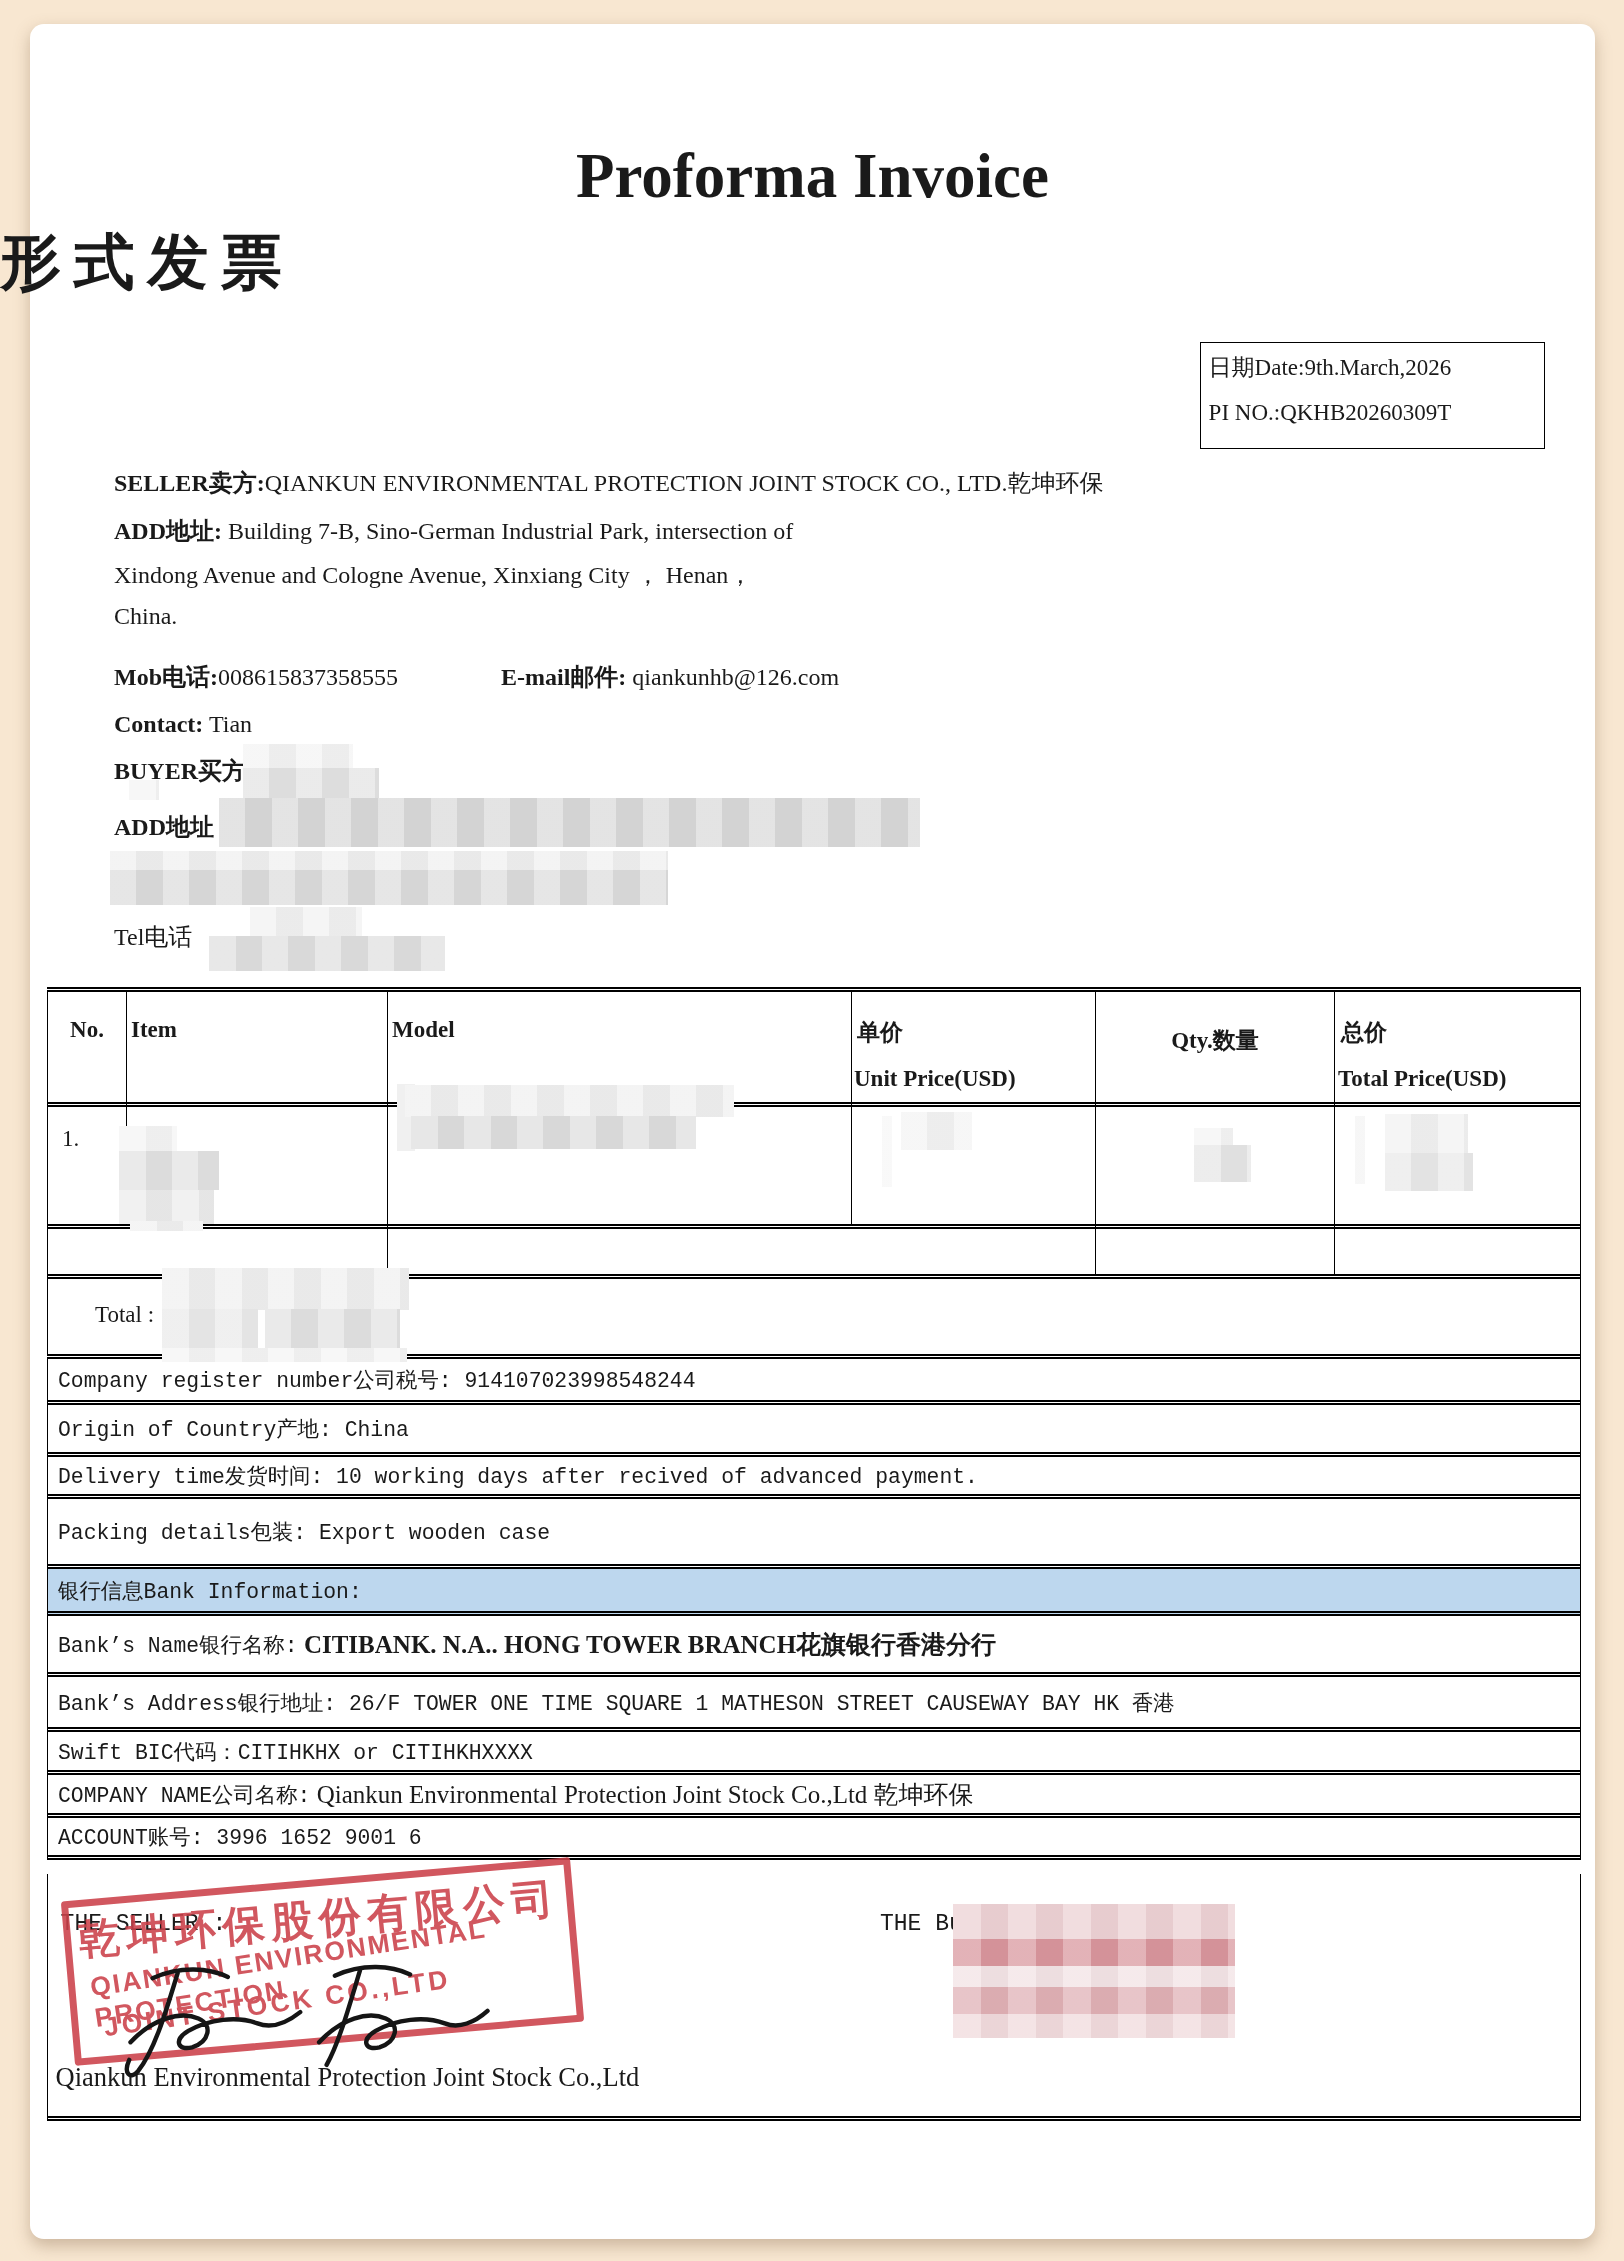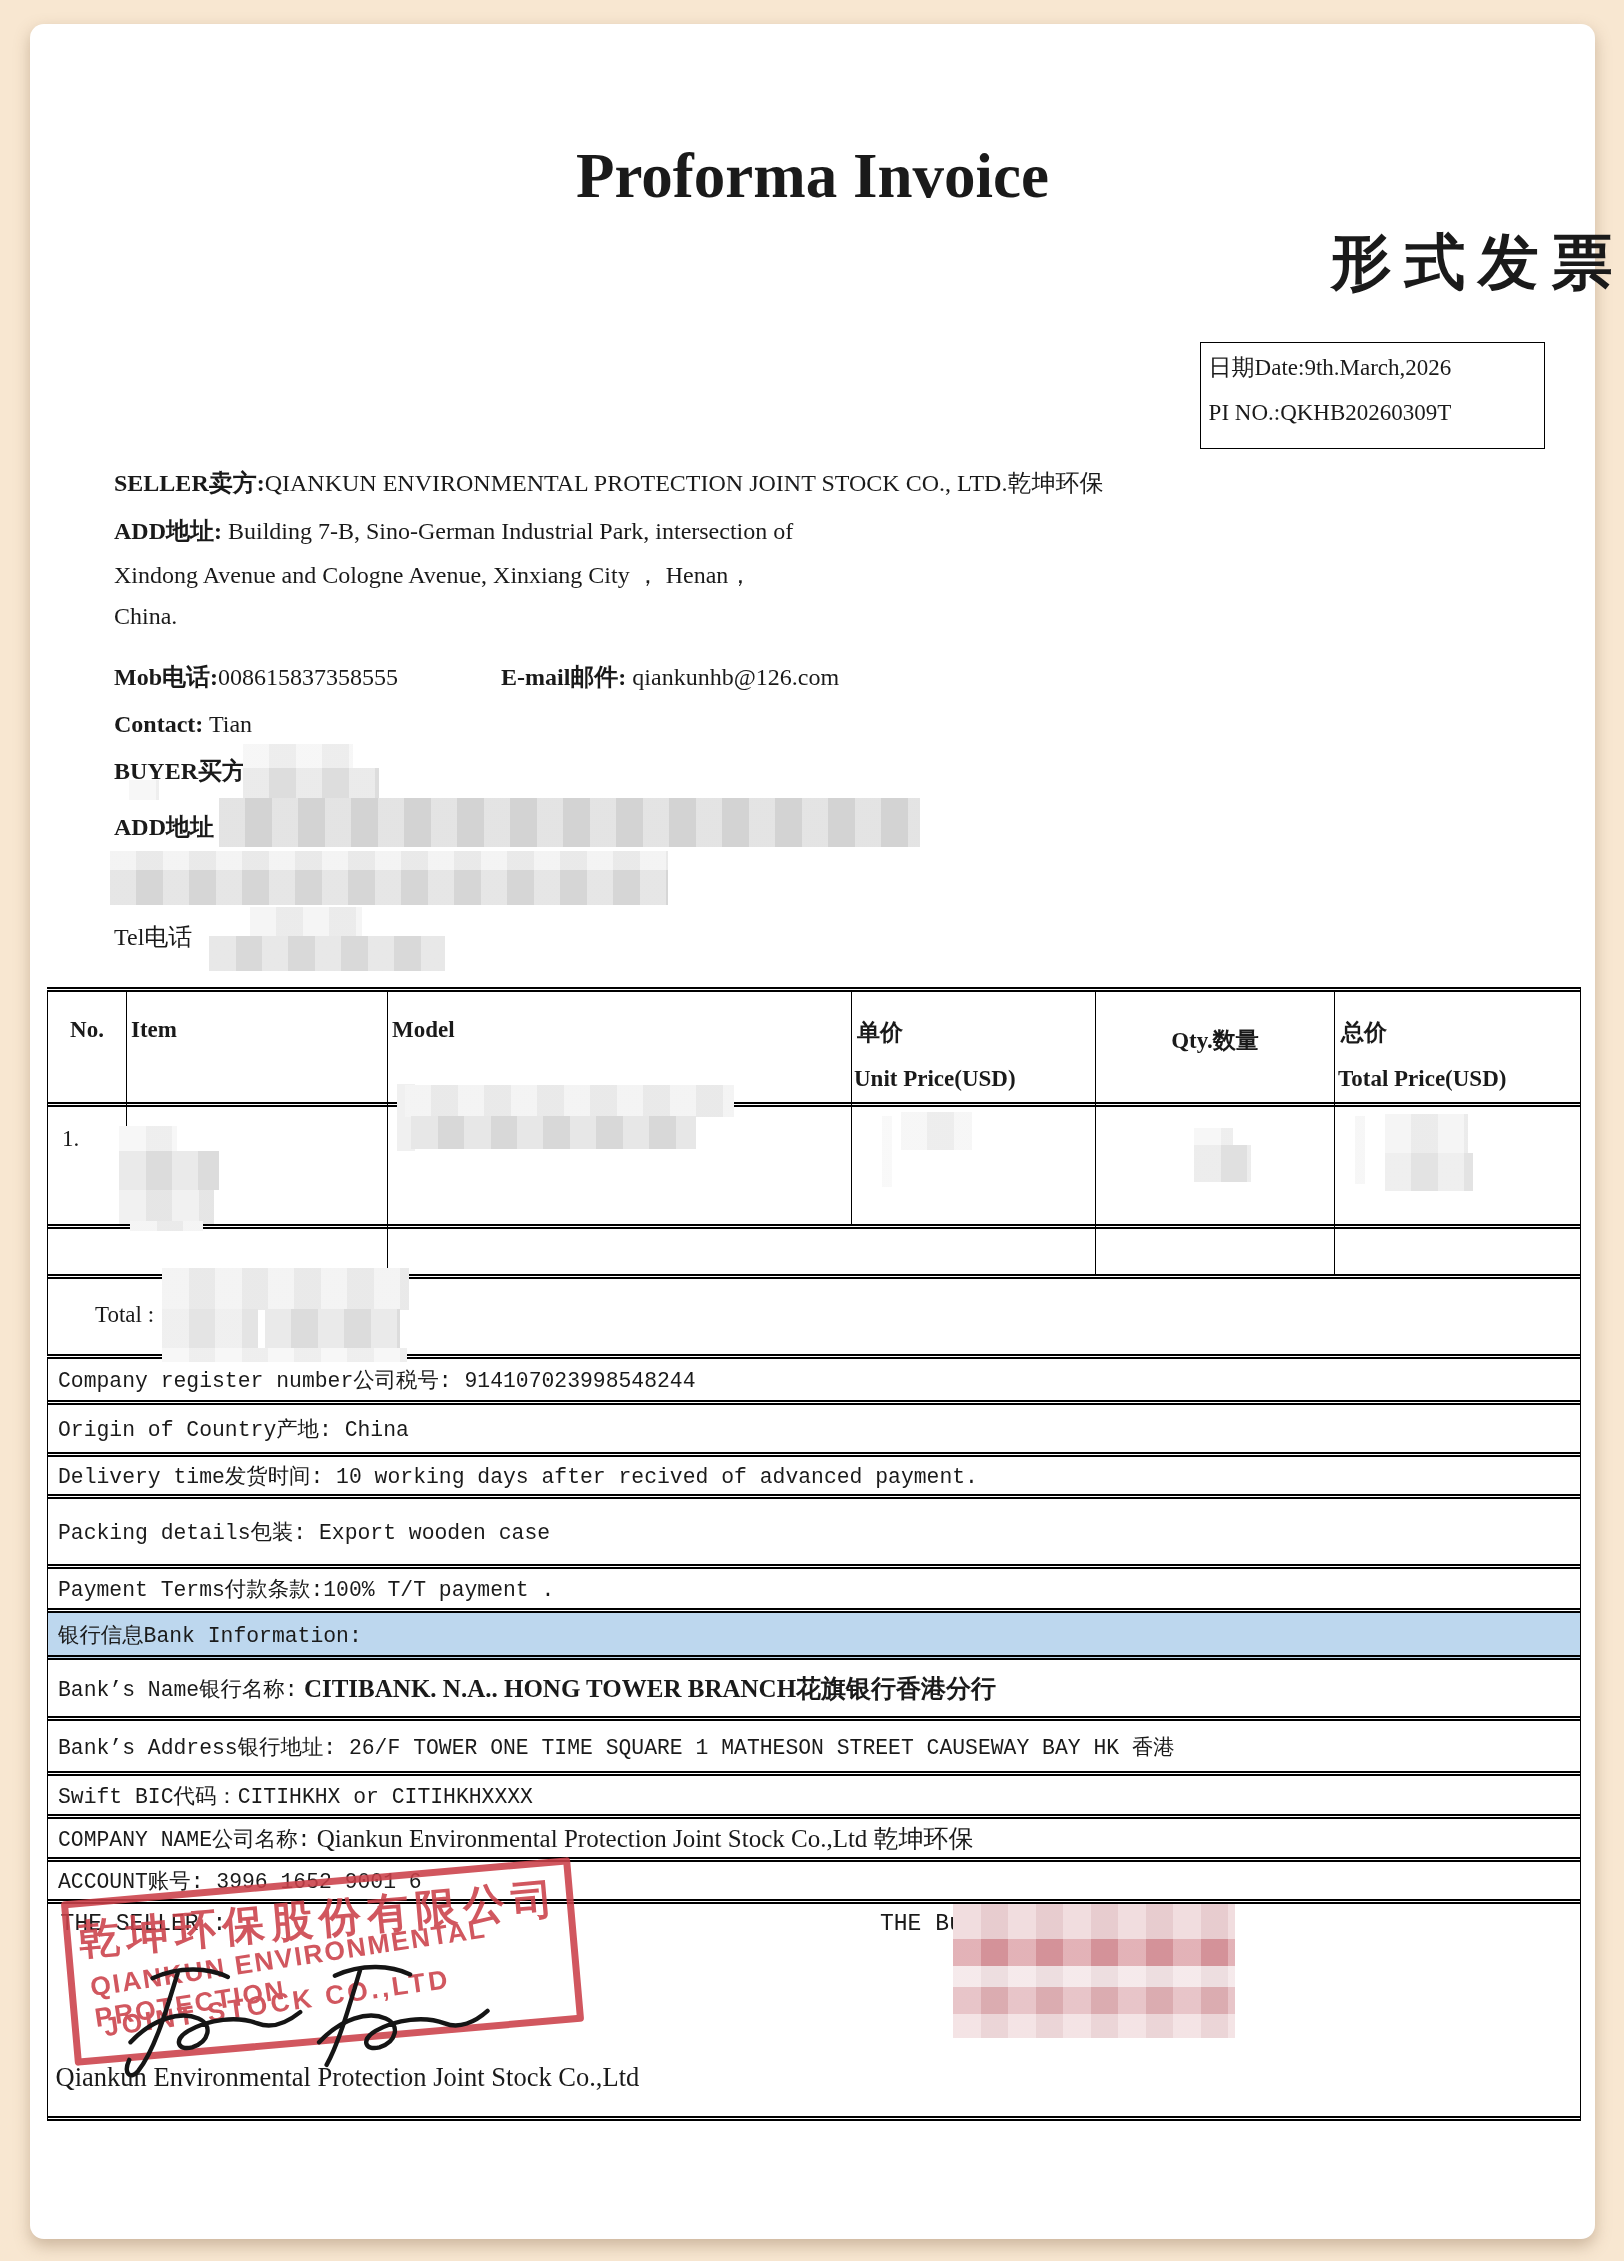--- a/index.html
+++ b/index.html
@@ -51,21 +51,21 @@
   .stamp .en2{position:absolute;left:25px;top:107px;font-size:26.5px;font-weight:bold;
       letter-spacing:3.2px;transform:rotate(-3deg);transform-origin:left center;}
   .bluebg{background:var(--bank-bg,#BDD7EE);}
 </style>
 </head>
 <body style="background: rgb(248, 231, 209);">
 
 <div class="page"></div>
 
 <div class="t b" style="left:0;top:140px;width:1625px;text-align:center;font-size:63px;">Proforma Invoice</div>
-<div class="t b" style="left:0;top:222px;width:1625px;text-align:right;font-size:61px;letter-spacing:12.6px;">形式发票</div>
+<div class="t b" style="left:0;top:222px;width:1625px;text-align:left;font-size:61px;letter-spacing:12.6px;">形式发票</div>
 
 <div class="t" style="left:1200px;top:342px;width:345px;height:107px;border:1.9px solid #000;box-sizing:border-box;">
   <div class="t" style="left:7.6px;top:8.8px;font-size:23px;">日期Date:9th.March,2026</div>
   <div class="t" style="left:7.6px;top:57px;font-size:23px;">PI  NO.:QKHB20260309T</div>
 </div>
 
 <div class="t" style="left:114px;top:467px;font-size:24px;">
   <span class="b">SELLER卖方:</span><span>QIANKUN ENVIRONMENTAL PROTECTION JOINT STOCK CO., LTD.乾坤环保</span>
 </div>
 <div class="t" style="left:114px;top:515px;font-size:24px;">
@@ -156,23 +156,20 @@
     <span>Company register number公司税号: 914107023998548244</span>
   </div>
   <div class="drow" style="height:52px;">
     <span>Origin of Country产地: China</span>
   </div>
   <div class="drow" style="height:42px;">
     <span>Delivery time发货时间: 10 working days after recived of advanced payment.</span>
   </div>
   <div class="drow" style="height:70px;">
     <span>Packing details包装: Export wooden case</span>
-  </div>
-  <div class="drow" style="height:44px;">
-    <span>Payment Terms付款条款:100% T/T payment .</span>
   </div>
   <div class="drow bluebg" style="height:47px;align-items:center;">
     <span>银行信息Bank Information:</span>
   </div>
   <div class="drow" style="height:61px;">
     <span>Bank’s Name银行名称:</span>
     <span class="val-serif b">CITIBANK. N.A.. HONG TOWER BRANCH花旗银行香港分行</span>
   </div>
   <div class="drow" style="height:55px;">
     <span>Bank’s Address银行地址: 26/F TOWER ONE TIME SQUARE 1 MATHESON STREET CAUSEWAY BAY HK 香港</span>

